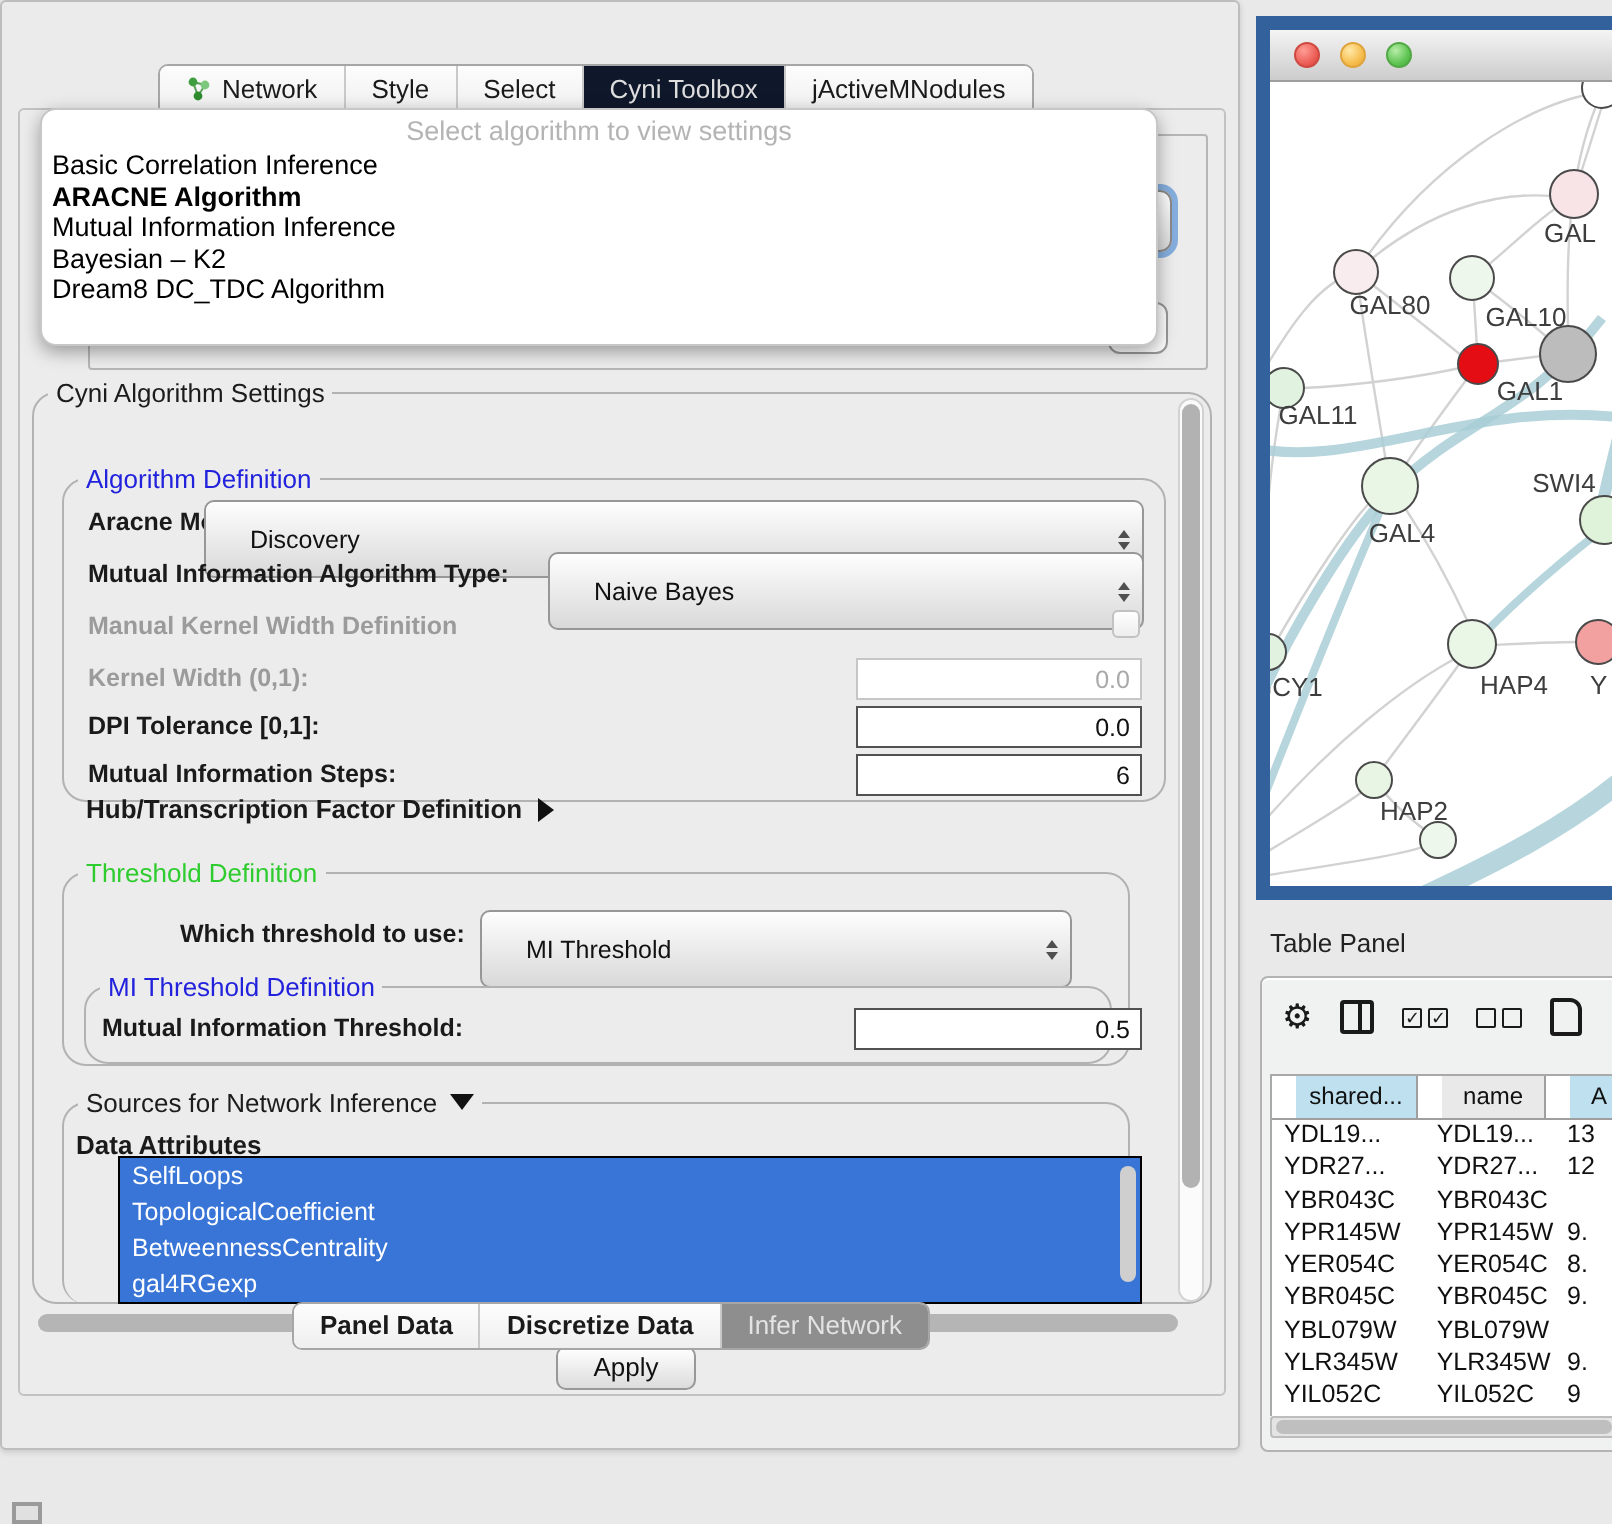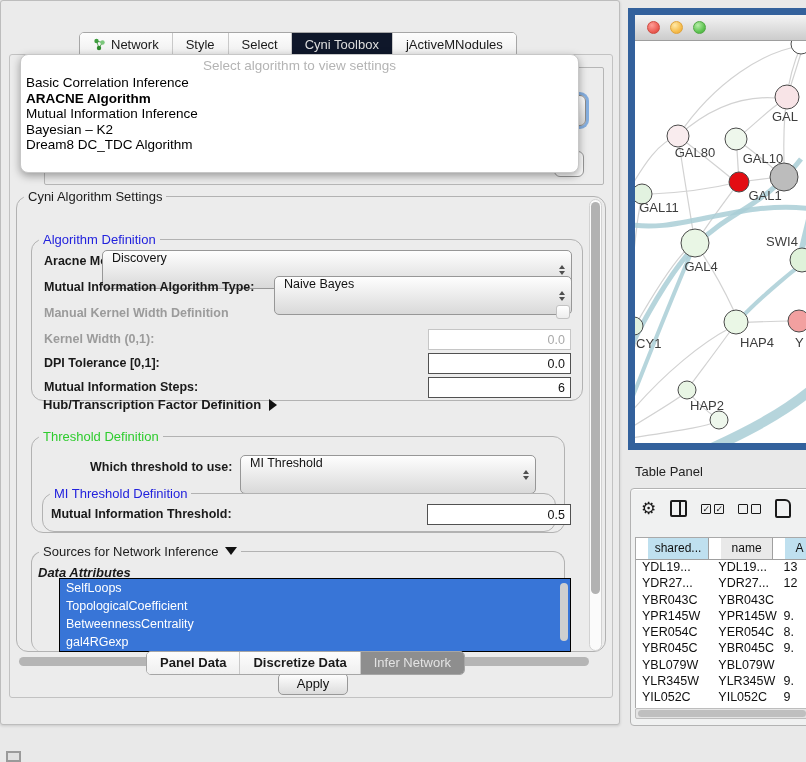--- a/index.html
+++ b/index.html
@@ -51,21 +51,21 @@
   .glegend { position:absolute; top:-8px; left:7px; background:#ececec; padding:0 4px;
     font-size:13px; color:#1c1c1c; white-space:nowrap; }
   .glegend.blue { color:#2222dd; }
   .glegend.green { color:#2ecc2e; }
 
   .lbl { position:absolute; font-size:12.5px; font-weight:bold; color:#1a1a1a; white-space:nowrap; }
   .lbl.dis { color:#9b9b9b; }
 
   .combo { position:absolute; height:39px; border:1px solid #979797; border-radius:5px;
     background:linear-gradient(#fefefe,#d9d9d9); font-size:12.5px; color:#111;
-    display:flex; padding-left:9px; }
+    display:flex; align-items:center; padding-left:22px; }
   .stepper { position:absolute; right:6px; top:50%; transform:translateY(-50%);
     display:flex; flex-direction:column; gap:2px; }
   .stepper i { display:block; width:0; height:0; border-left:3.5px solid transparent; border-right:3.5px solid transparent; }
   .stepper .up { border-bottom:4px solid #4f4f4f; }
   .stepper .dn { border-top:4px solid #4f4f4f; }
 
   .field { position:absolute; height:21px; background:#fff; border:1px solid #515151;
     font-size:12.5px; color:#111; text-align:right; padding:0 5px;
     font-family:"Liberation Sans", sans-serif; }
   .field.dis { border-color:#c6c6c6; color:#a9a9a9; }
@@ -243,21 +243,21 @@
           <span class="glegend blue">MI Threshold Definition</span>
           <span class="lbl" style="left:8px; top:13px;">Mutual Information Threshold:</span>
           <input class="field" style="left: 384px; top: 10px; width: 144px;" value="0.5">
         </div>
       </div>
 
       <div class="gbox" style="left:14px; top:354px; width:534px; height:101px; border-bottom:none;">
         <span class="glegend">
           <span>Sources for Network Inference</span><span class="arrow-down"></span>
         </span>
-        <span class="lbl" style="left:6px; top:13px; font-size:13px;font-style:italic;">Data Attributes</span>
+        <span class="lbl" style="left:6px; top:13px; font-size:13px;">Data Attributes</span>
       </div>
       <div class="attr-list">
         <div id="attr-items">
             <div class="attr-item">SelfLoops</div>
             <div class="attr-item">TopologicalCoefficient</div>
             <div class="attr-item">BetweennessCentrality</div>
             <div class="attr-item">gal4RGexp</div>
           </div>
         <span class="attr-scroll"></span>
       </div>

